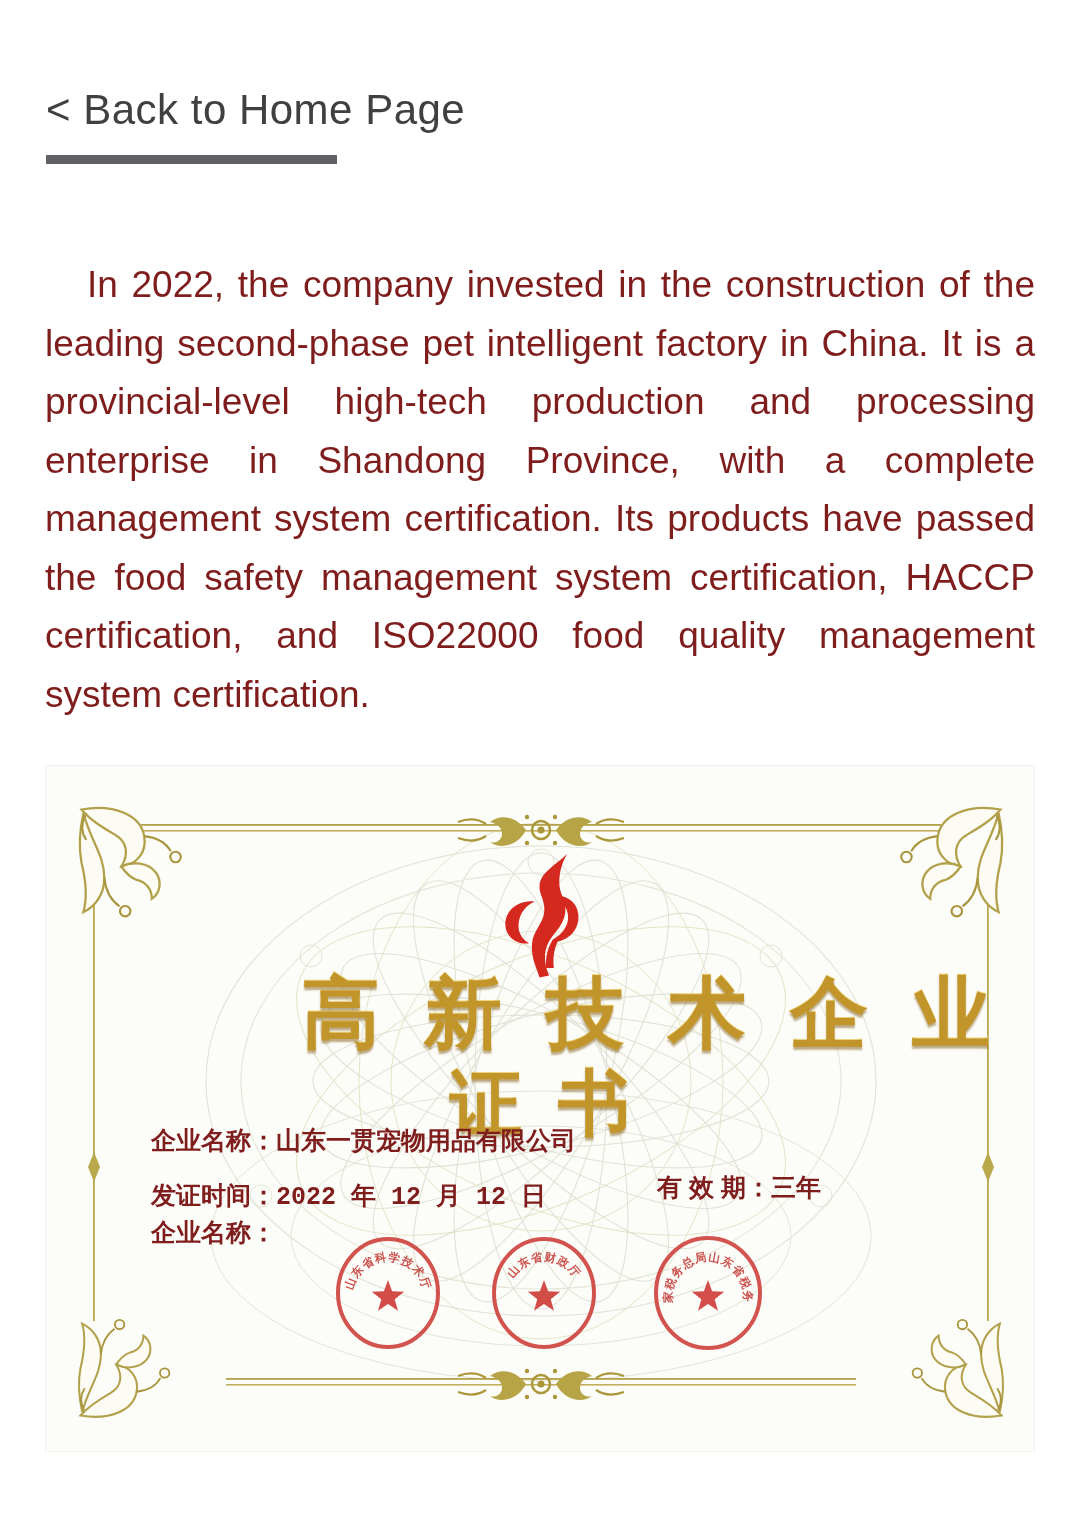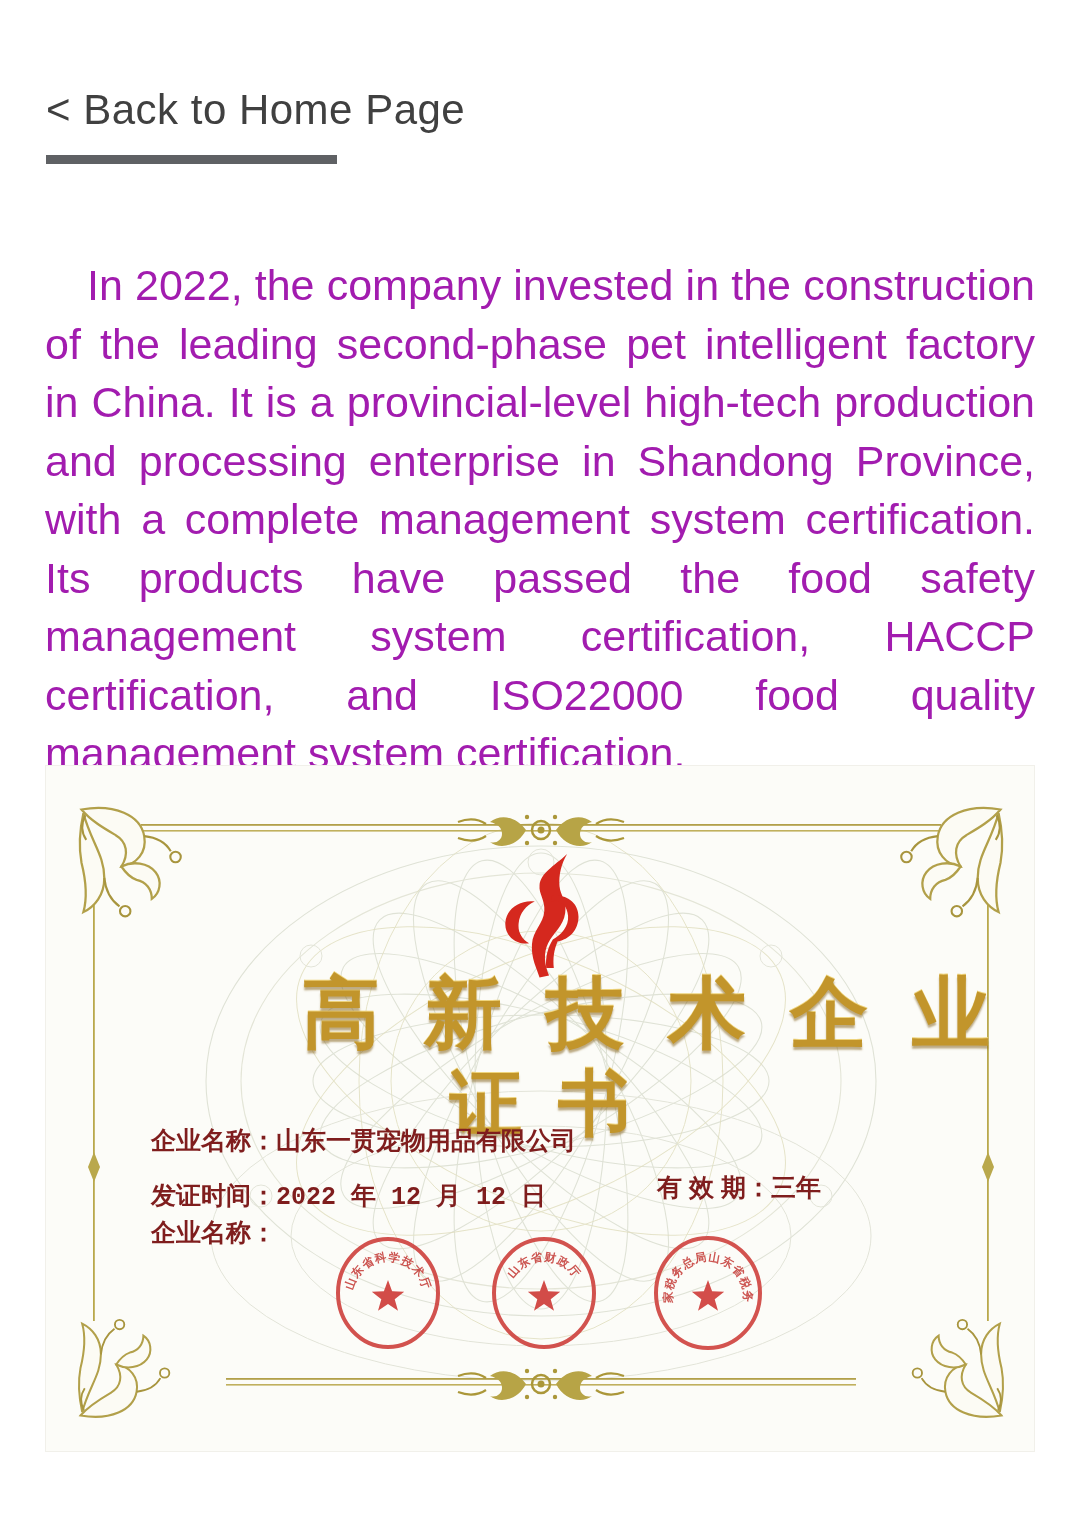--- a/index.html
+++ b/index.html
@@ -9,21 +9,21 @@
   }
   .back-link{
     position:absolute;left:46px;top:86px;
     font-size:42px;color:#404040;text-decoration:none;letter-spacing:0.5px;
   }
   .back-underline{
     position:absolute;left:46px;top:155px;width:291px;height:9px;background:#5f6164;
   }
   .body-text{
     position:absolute;left:45px;top:256px;width:990px;margin:0;
-    font-size:43px;line-height:58.5px;color:#a21caf;
+    font-size:37px;line-height:58.5px;color:#7f1d1d;
     text-align:justify;text-indent:42px;font-weight:400;
   }
   .certificate{
     position:absolute;left:45px;top:765px;width:990px;height:687px;margin:0;
     background:#fcfcf8;border:1px solid #f1f0ea;box-sizing:border-box;
   }
   .cert-art{position:absolute;left:0;top:0;width:990px;height:687px;}
   .cert-title{
     position:absolute;left:0;right:0;top:196px;text-align:right;
     font-size:78px;font-weight:700;letter-spacing:44px;padding-left:44px;

